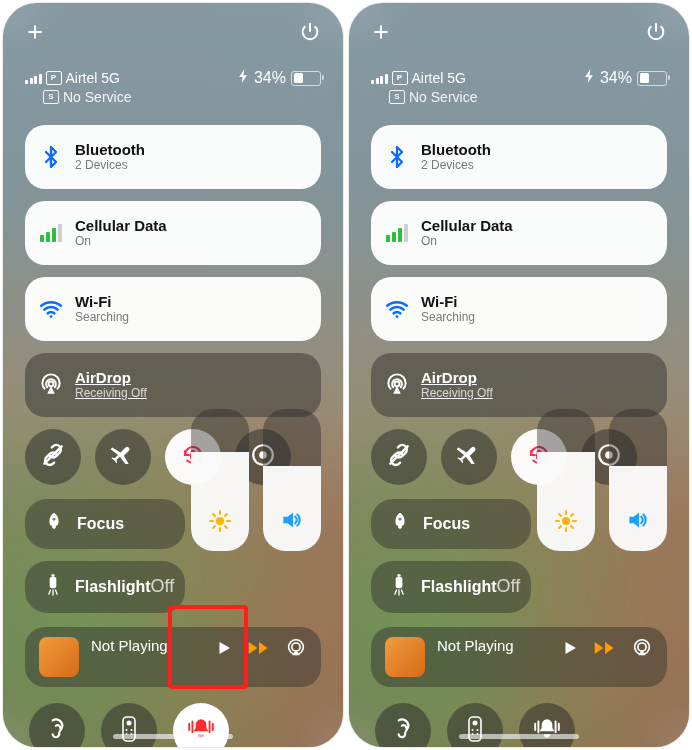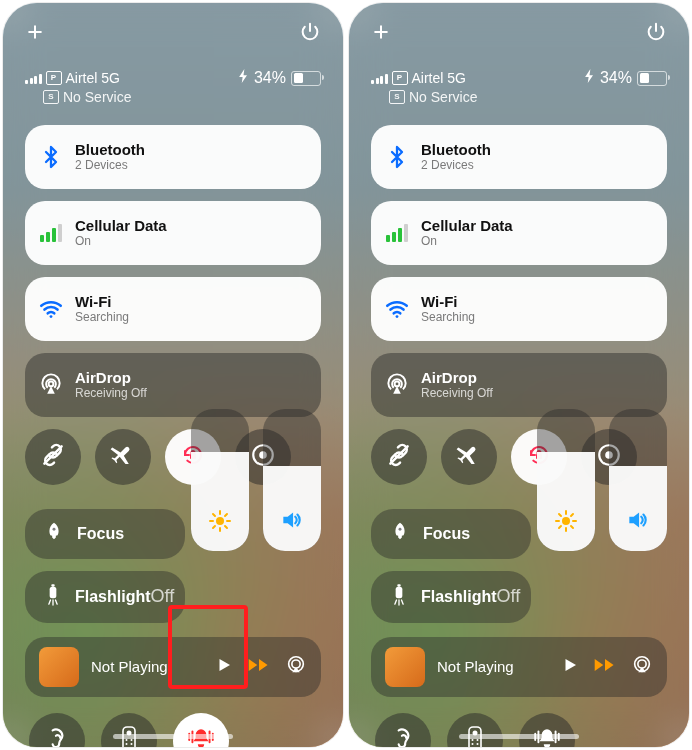--- a/index.html
+++ b/index.html
@@ -69,41 +69,42 @@
     border-radius: 20px;
     display:flex; align-items:center;
     padding: 10px 12px;
     gap:10px;
     min-height: 64px;
     box-sizing:border-box;
   }
   .tile.dark {
     background: rgba(40,40,40,0.45);
     color:#fff;
+    text-decoration:underline;
   }
   .tile .txt { display:flex; flex-direction:column; line-height:1.15;}
   .tile .title { font-size:15px; font-weight:600; color:#111;}
   .tile.dark .title { color:#fff;}
   .tile .sub { font-size:12px; color:#7a7a7a;}
   .tile.dark .sub{ color:rgba(255,255,255,0.75);}
   .ic { width:28px; height:28px; flex:0 0 28px; display:flex;align-items:center;justify-content:center;}
 
   .circle-row {
     margin-top:12px;
     display:flex; gap:14px;
   }
   .circ {
     width:56px;height:56px;border-radius:50%;
     background: rgba(40,40,40,0.5);
     display:flex;align-items:center;justify-content:center;
     color:#fff;
   }
   .circ.light { background: rgba(255,255,255,0.96); color:#ff2d55;}
   .pill {
-    margin-top:24px;
+    margin-top:14px;
     background: rgba(40,40,40,0.42);
     border-radius: 22px;
     padding: 12px 18px;
     display:flex; align-items:center; gap:12px;
     color:#fff;
   }
   .pill .title{color:#fff;font-weight:600;font-size:16px}
   .pill .sub{color:rgba(255,255,255,0.75);font-size:18px}
 
   .sliders {
@@ -119,21 +120,21 @@
     display:flex;align-items:flex-end;justify-content:center;
   }
   .slider .fill{position:absolute;left:0;right:0;bottom:0;background:rgba(255,255,255,0.95);}
   .slider .sic{position:relative;margin-bottom:14px;z-index:2;}
 
   .media {
     margin-top:14px;
     background: rgba(40,40,40,0.42);
     border-radius: 20px;
     padding:10px 14px;
-    display:flex;align-items:center;gap:12px;
+    display:flex;align-items:flex-start;gap:12px;
     color:#fff;
   }
   .media .art{width:40px;height:40px;border-radius:8px;background:linear-gradient(135deg,#f29b3a,#d66a1a);}
   .media .label{flex:1;font-size:15px;}
   .media .ctrl{display:flex;gap:14px;align-items:center;}
 
   .bottom-circles{
     margin-top:16px;
     display:flex; gap:16px; justify-content:flex-start; padding-left:4px;
   }

